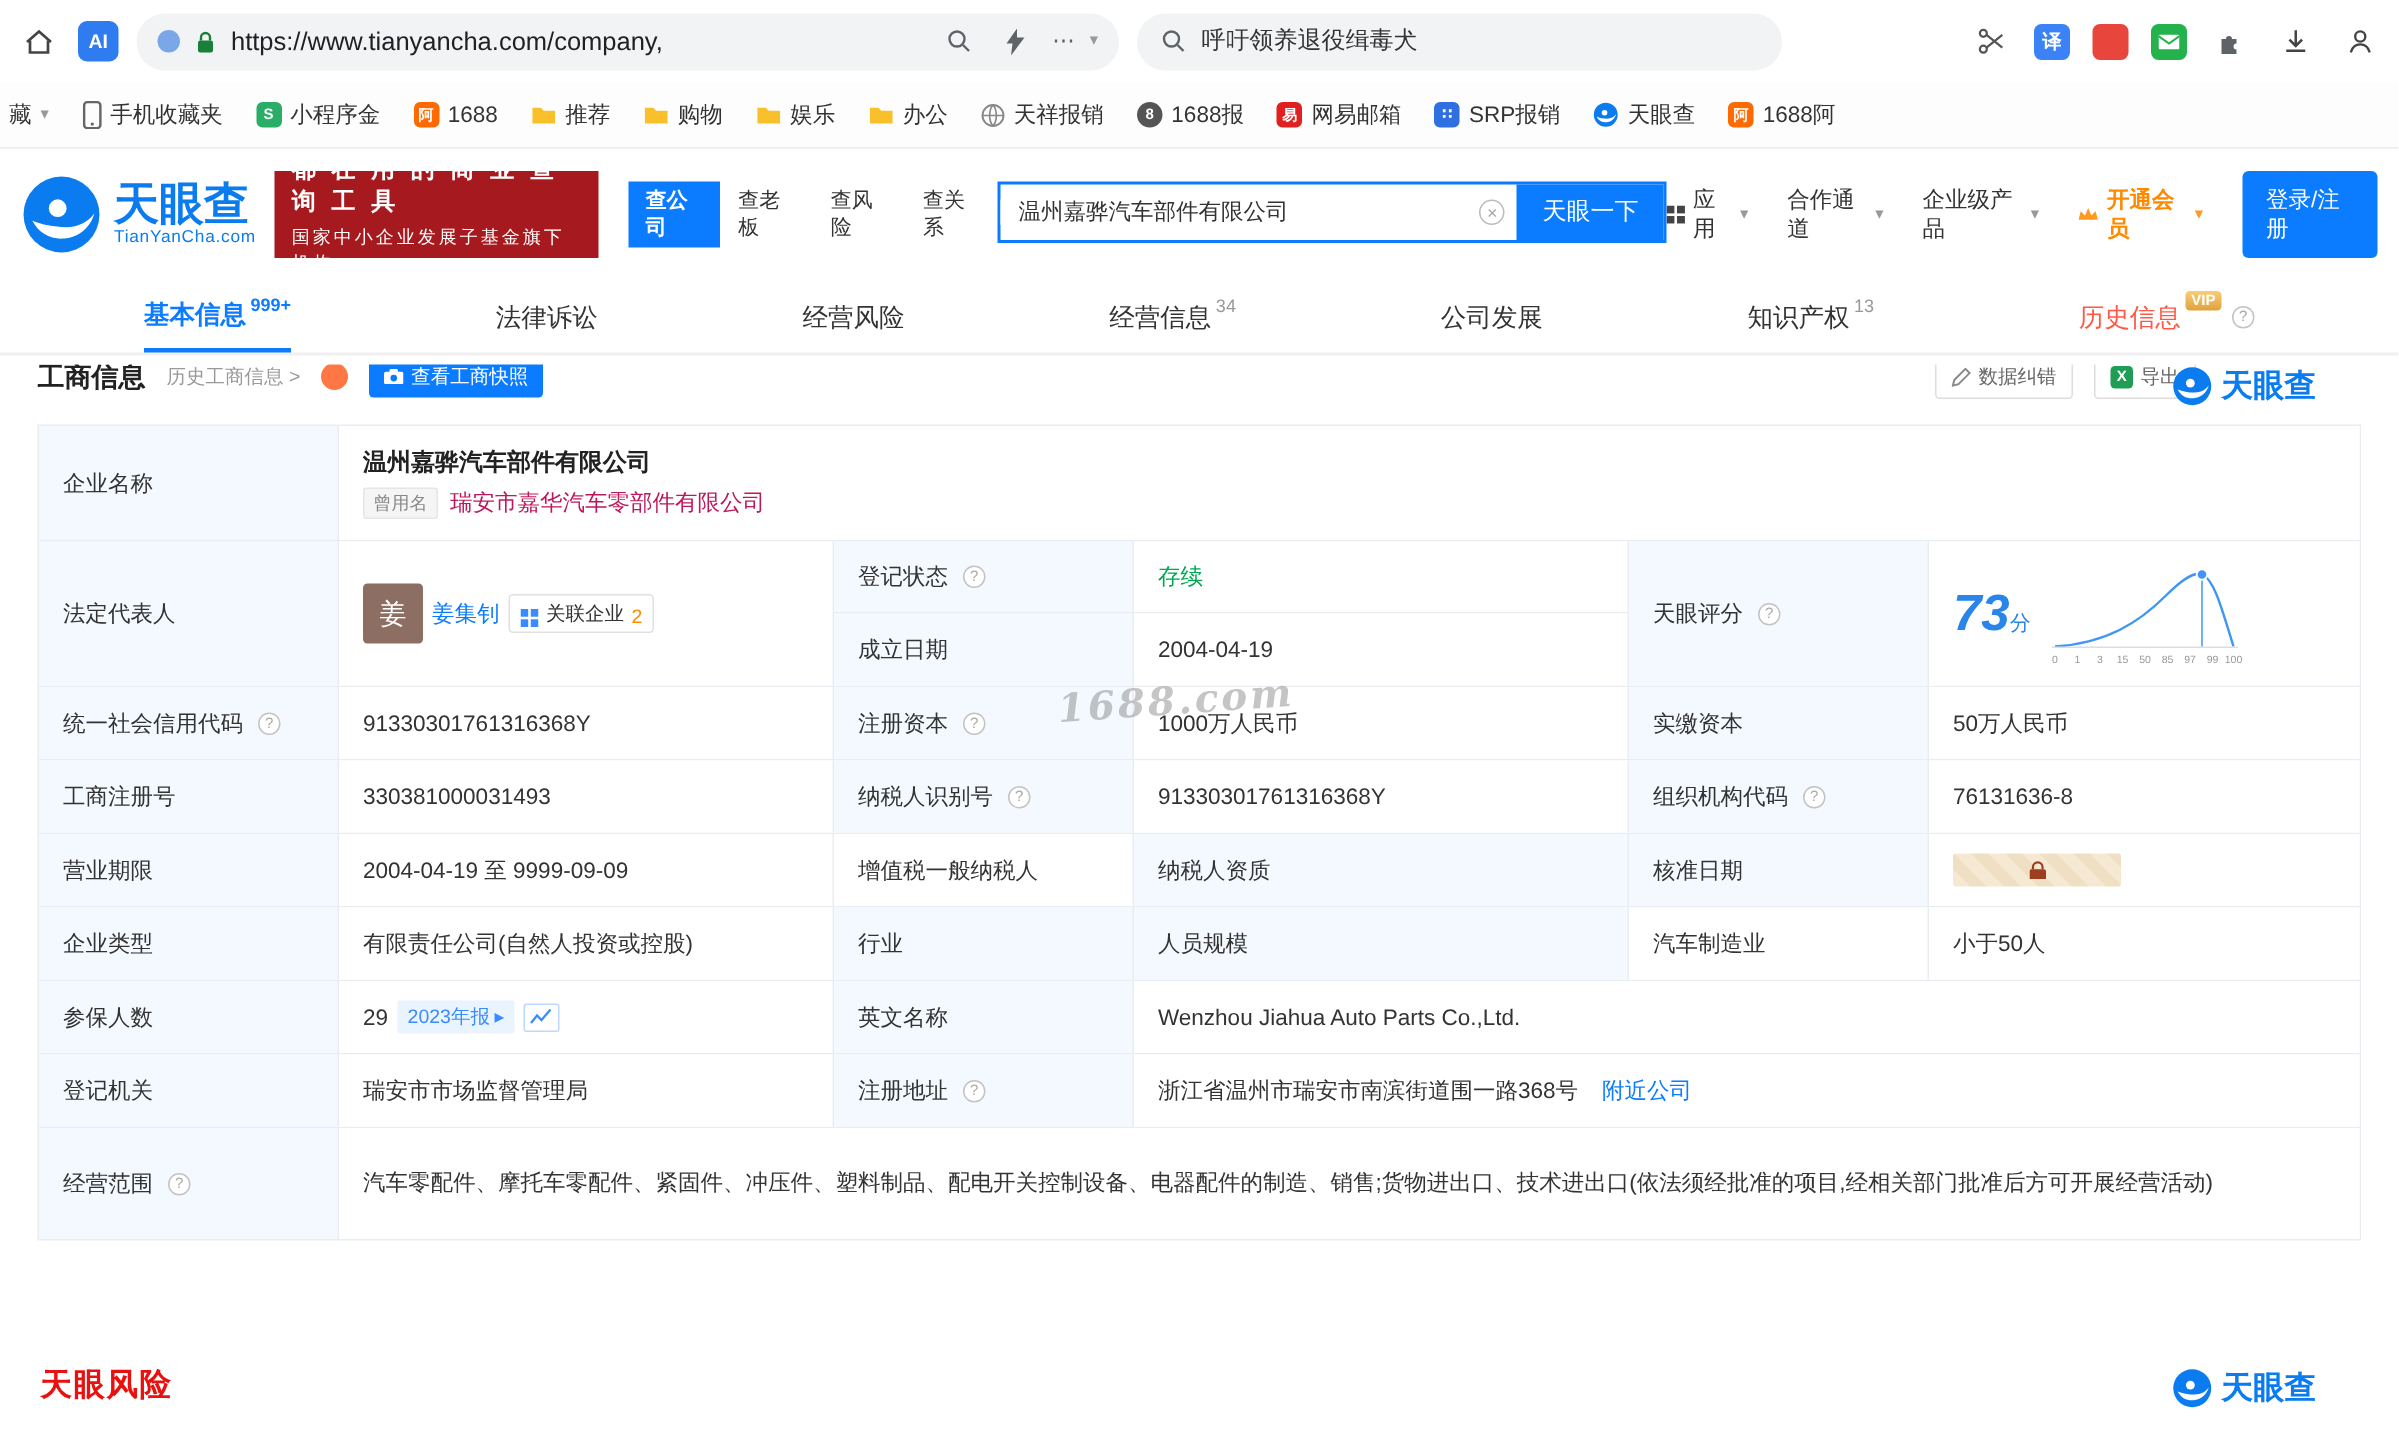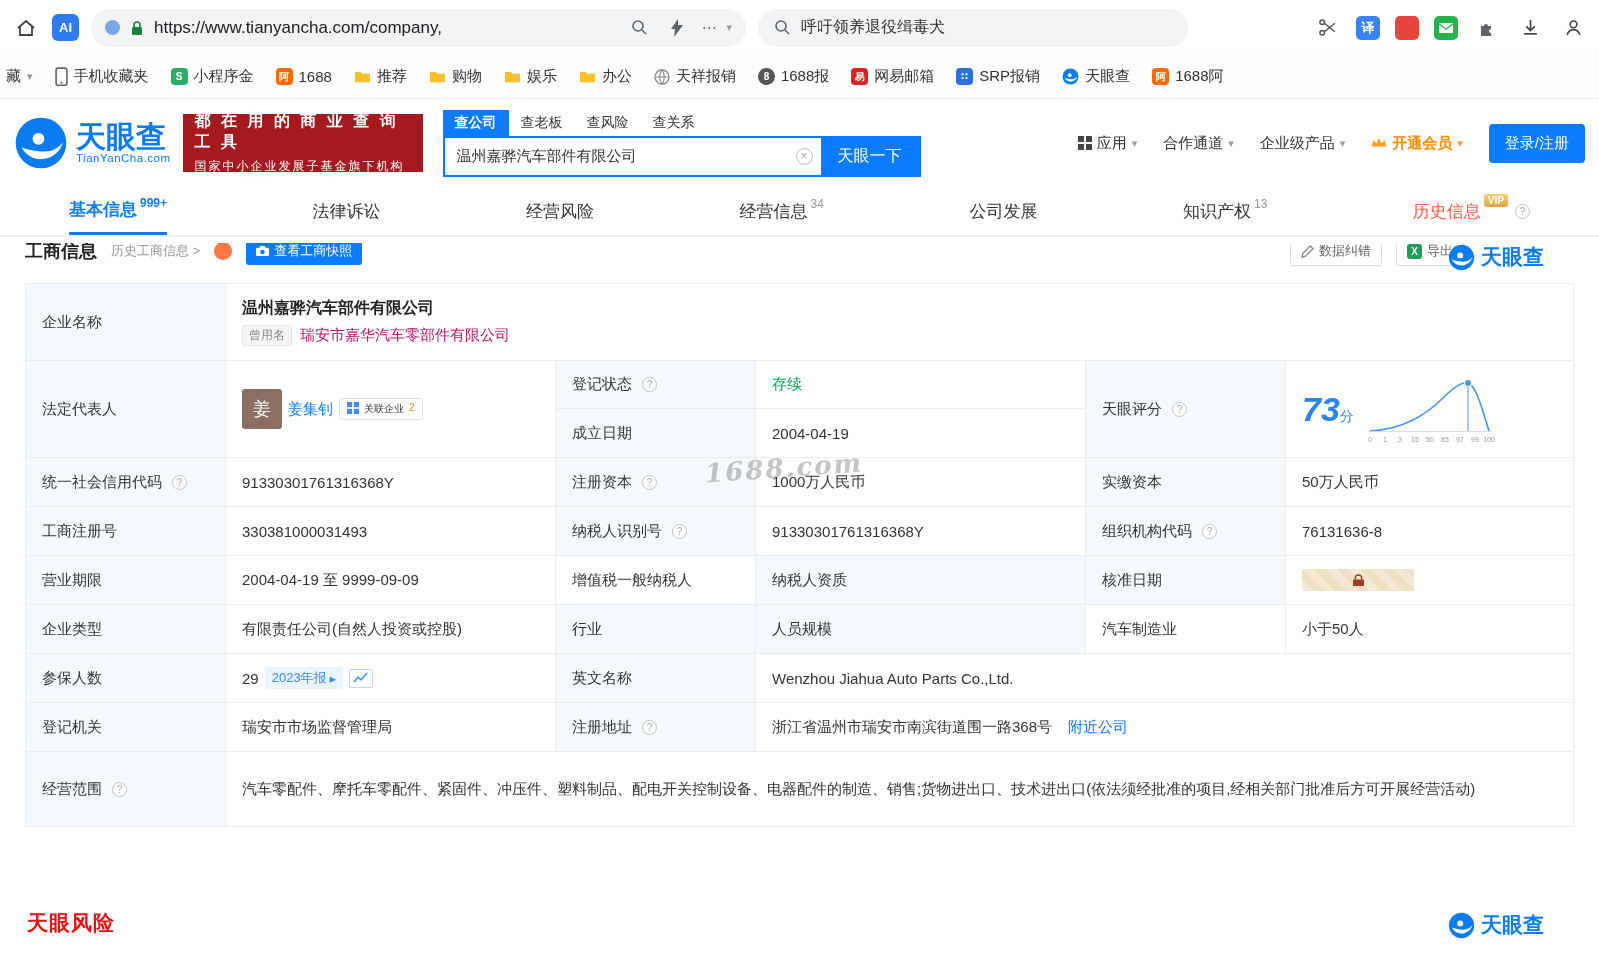--- a/index.html
+++ b/index.html
@@ -30,40 +30,40 @@
            border-bottom:1px solid #ececec;font-size:15px;white-space:nowrap;overflow:hidden;}
 .bm{display:flex;align-items:center;gap:6px;flex:none;}
 .bm-ic{width:17px;height:17px;border-radius:4px;display:flex;align-items:center;justify-content:center;
        font-size:10px;color:#fff;font-weight:bold;flex:none;}
 .caret{color:#999;font-size:11px;line-height:1;}
 
 .site-header{height:88px;display:flex;align-items:center;padding:0 14px;}
 .logo{display:flex;align-items:center;gap:8px;}
 .logo-name{font-size:30px;font-weight:bold;color:var(--logo);line-height:1;}
 .logo-sub{font-size:11.5px;color:var(--logo);letter-spacing:.5px;}
-.banner{margin-left:12px;width:240px;height:58px;background:var(--banner);color:#fff;display:flex;
+.banner{margin-left:12px;width:216px;height:58px;background:var(--banner);color:#fff;display:flex;
         flex-direction:column;justify-content:center;padding:0 12px;gap:5px;flex:none;}
 .b1{font-size:16px;font-weight:bold;letter-spacing:3px;}
 .b2{font-size:12px;letter-spacing:2px;}
-.search-wrap{margin-left:20px;display:flex;flex-direction:column;}
+.search-wrap{margin-left:20px;display:flex;flex-direction:row;}
 .stabs{display:flex;}
 .stab{padding:4px 12px;font-size:14px;color:#333;cursor:pointer;}
 .stab.active{background:var(--accent);color:#fff;font-weight:bold;}
 .sbox{display:flex;align-items:center;border:2px solid var(--accent);height:41px;width:478px;background:#fff;}
 .sinput{border:none;outline:none;flex:1;font-size:15px;padding:0 12px;color:#333;font-family:inherit;background:#fff;}
 .sclear{width:17px;height:17px;border-radius:50%;border:1px solid #bbb;color:#aaa;font-size:12px;
         display:flex;align-items:center;justify-content:center;margin-right:8px;flex:none;}
 .sbtn{height:100%;width:98px;background:var(--accent);color:#fff;font-size:16px;display:flex;
       align-items:center;justify-content:center;flex:none;}
 .hmenu{margin-left:auto;display:flex;align-items:center;gap:26px;font-size:15px;}
 .hm{display:flex;align-items:center;gap:5px;color:#333;}
 .hm.vip{color:var(--vip);font-weight:bold;}
 .login-btn{background:var(--accent);color:#fff;padding:10px 16px;border-radius:4px;font-size:15px;}
 
-.page-nav{height:50px;display:flex;justify-content:space-between;align-items:stretch;padding:0 69px;
+.page-nav{height:50px;display:flex;justify-content:space-between;align-items:stretch;padding:0 96px;
           border-bottom:2px solid #f0f0f0;}
 .ntab{display:flex;align-items:center;font-size:17px;color:#333;position:relative;gap:3px;}
 .ntab.active{color:var(--accent);font-weight:bold;border-bottom:3px solid var(--accent);}
 .nbadge{font-size:12px;color:#999;transform:translateY(-7px);}
 .ntab.active .nbadge{color:var(--accent);}
 .nbadge.vip{background:linear-gradient(#f9cd76,#e0a23c);color:#fff;font-size:10px;font-weight:bold;
             padding:1px 4px;border-radius:3px;transform:translateY(-11px);}
 .ntab.history{color:#ff5945;}
 .q{width:15px;height:15px;border:1px solid #c3c3c3;border-radius:50%;font-size:10px;color:#aaa;
    display:inline-flex;align-items:center;justify-content:center;flex:none;margin-left:4px;background:#fff;}
@@ -94,22 +94,22 @@
 .h76{min-height:76px;}
 .h74{min-height:74px;}
 .colv{flex-direction:column;align-items:flex-start;justify-content:center;gap:6px;}
 .cname{font-size:16px;color:#222;font-weight:bold;}
 .former{display:flex;align-items:center;gap:8px;}
 .tagg{background:#f5f5f5;border:1px solid #e6e6e6;color:#888;font-size:12px;padding:1px 6px;border-radius:2px;}
 .gray{color:#be185d;}
 .avatar{width:40px;height:40px;border-radius:3px;background:#8d6e63;color:#fff;font-size:18px;
         display:flex;align-items:center;justify-content:center;flex:none;}
 .link{color:var(--accent);}
-.rel-tag{border:1px solid #e0e0e0;border-radius:3px;padding:3px 7px;display:flex;align-items:flex-start;gap:5px;
-         font-size:10px;color:#333;background:#fff;}
+.rel-tag{border:1px solid #e0e0e0;border-radius:3px;padding:3px 7px;display:flex;align-items:flex-end;gap:5px;
+         font-size:13px;color:#333;background:#fff;}
 .orange{color:#ff8a00;}
 .green{color:var(--green);}
 .score-wrap{display:flex;align-items:center;gap:10px;}
 .score-num{font-size:34px;font-weight:bold;font-style:italic;color:#2a85e8;line-height:1;}
 .score-unit{font-size:14px;color:#2a85e8;}
 .lockbox{width:112px;height:22px;border-radius:2px;display:flex;align-items:center;justify-content:center;
   background:repeating-linear-gradient(45deg,#f6e9d3 0 8px,#efe0c4 8px 16px);}
 .badge-blue{background:#e9f4ff;color:#3a8bff;font-size:13px;padding:2px 7px;border-radius:2px;
             display:flex;align-items:center;gap:3px;}
 .chart-ic{width:24px;height:19px;border:1px solid #bcd8ff;border-radius:2px;display:flex;align-items:center;

